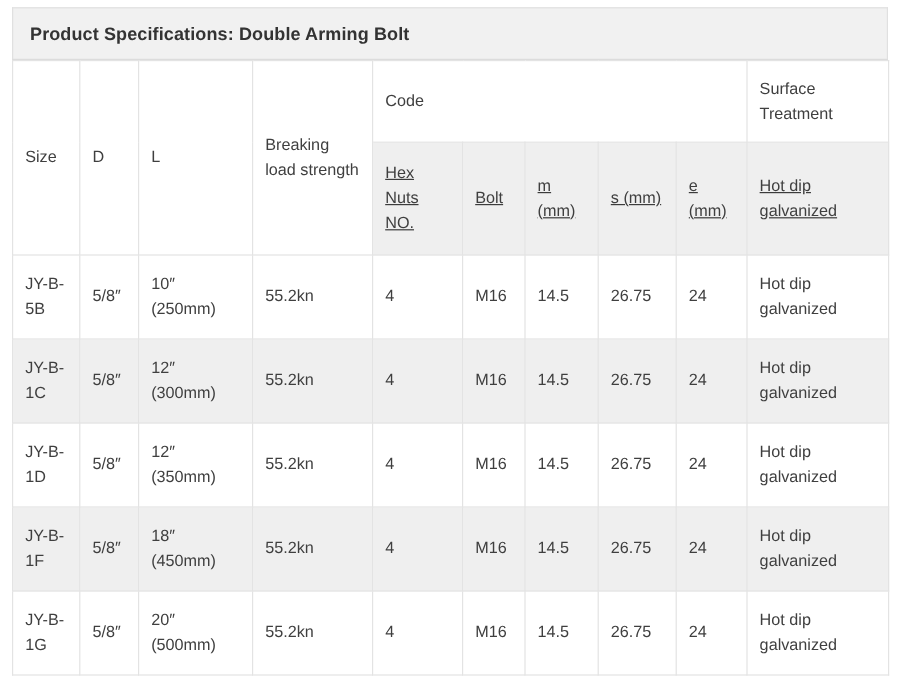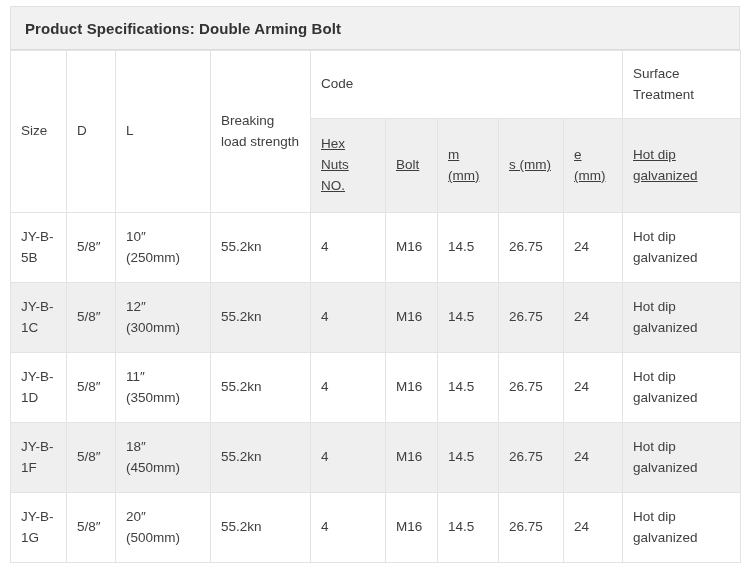--- a/index.html
+++ b/index.html
@@ -154,21 +154,21 @@
         <td>4</td>
         <td>M16</td>
         <td>14.5</td>
         <td>26.75</td>
         <td>24</td>
         <td>Hot dip galvanized</td>
       </tr>
       <tr class="plain">
         <td>JY-B-1D</td>
         <td>5/8″</td>
-        <td>11″ (350mm)</td>
+        <td>12″ (350mm)</td>
         <td>55.2kn</td>
         <td>4</td>
         <td>M16</td>
         <td>14.5</td>
         <td>26.75</td>
         <td>24</td>
         <td>Hot dip galvanized</td>
       </tr>
       <tr class="stripe">
         <td>JY-B-1F</td>

